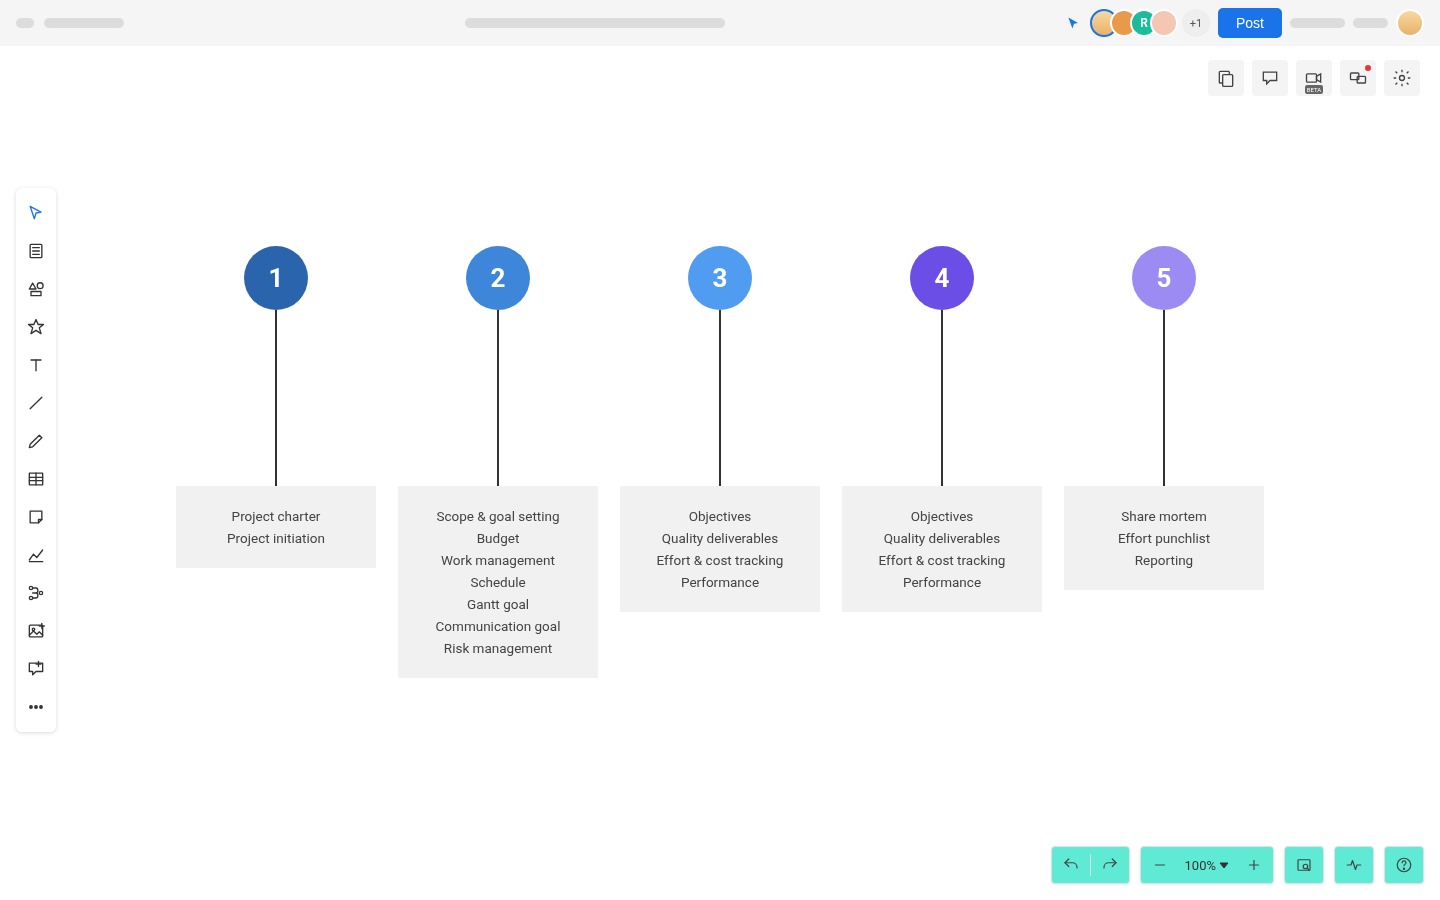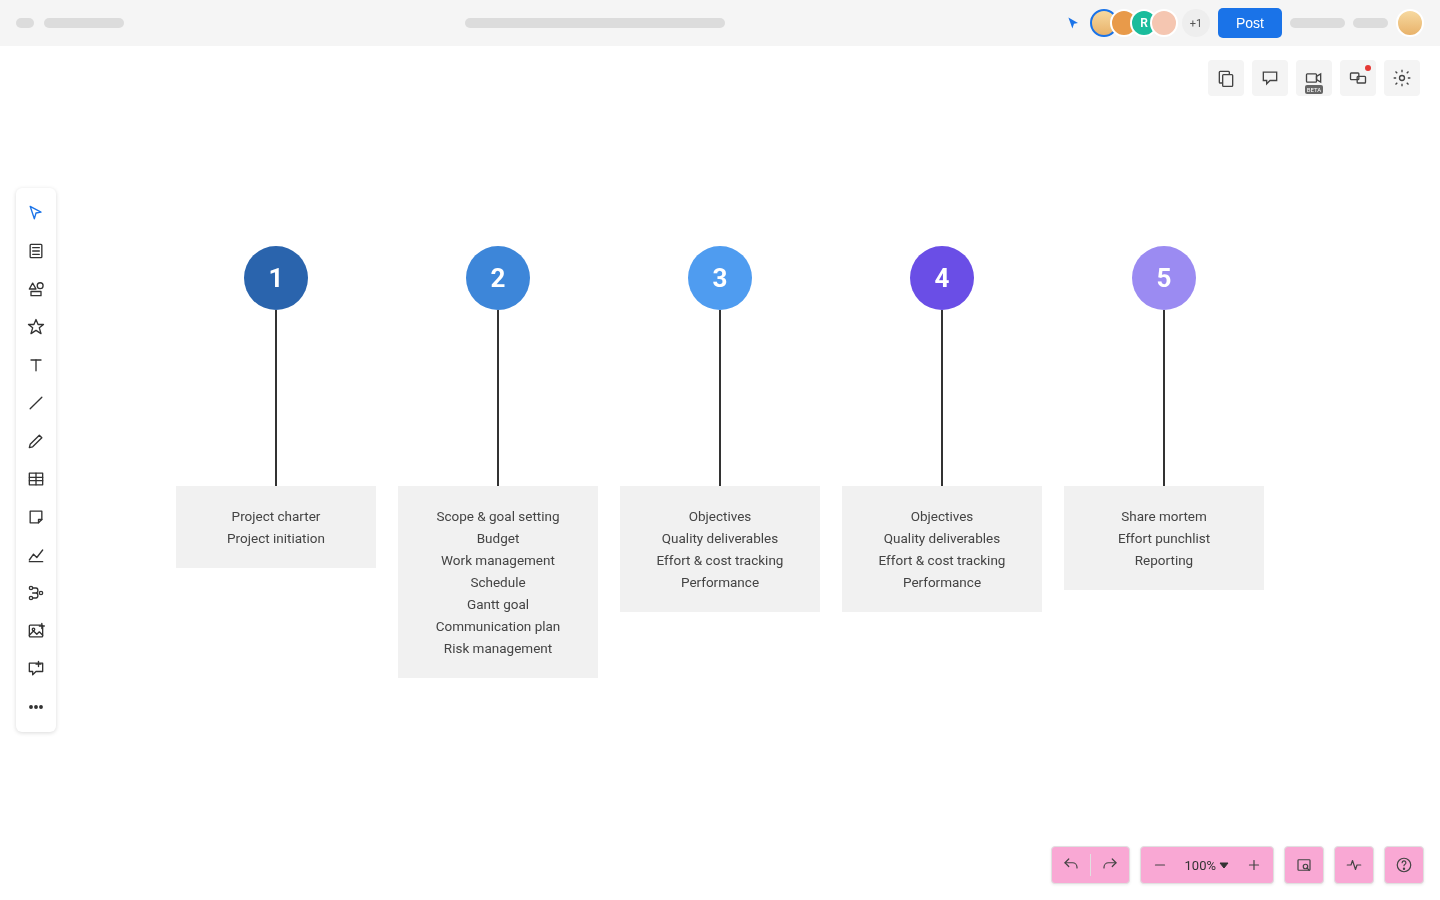--- a/index.html
+++ b/index.html
@@ -84,21 +84,21 @@
   display:flex; flex-direction:column; align-items:center; gap:6px;
 }
 .box span { font-size:13.5px; color:#444; text-align:center; }
 
 
 .bottombar {
   position:absolute; bottom:16px; right:16px;
   display:flex; gap:10px; align-items:center;
 }
 .bb-group {
-  background:#f9a8d4; border:1px solid #e0e0e0; border-radius:4px;
+  background:#5eead4; border:1px solid #e0e0e0; border-radius:4px;
   display:flex; align-items:center;
   box-shadow: 0 1px 3px rgba(0,0,0,0.08);
 }
 .bb-btn {
   width:38px; height:36px; display:flex; align-items:center; justify-content:center;
   cursor:pointer;
 }
 .bb-sep { width:1px; height:22px; background:#e0e0e0; }
 .bb-btn svg { width:18px; height:18px; stroke:#444; fill:none; stroke-width:1.6; stroke-linecap:round; stroke-linejoin:round; }
 .zoom-label { font-size:13px; padding:0 6px; display:flex; align-items:center; gap:3px; color:#333; }
@@ -278,21 +278,21 @@
 
     <div class="col">
       <div class="circle" style="background: rgb(61, 134, 217);">2</div>
       <div class="stem" style="height:176px"></div>
       <div class="box">
         <span>Scope &amp; goal setting</span>
         <span>Budget</span>
         <span>Work management</span>
         <span>Schedule</span>
         <span>Gantt goal</span>
-        <span>Communication plan</span>
+        <span>Communication goal</span>
         <span>Risk management</span>
       </div>
     </div>
 
     <div class="col">
       <div class="circle" style="background: rgb(79, 156, 240);">3</div>
       <div class="stem" style="height:176px"></div>
       <div class="box">
         <span>Objectives</span>
         <span>Quality deliverables</span>

